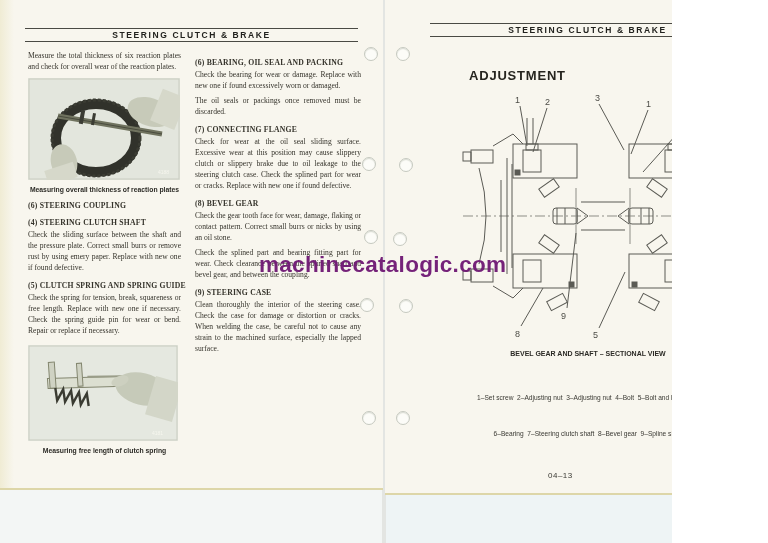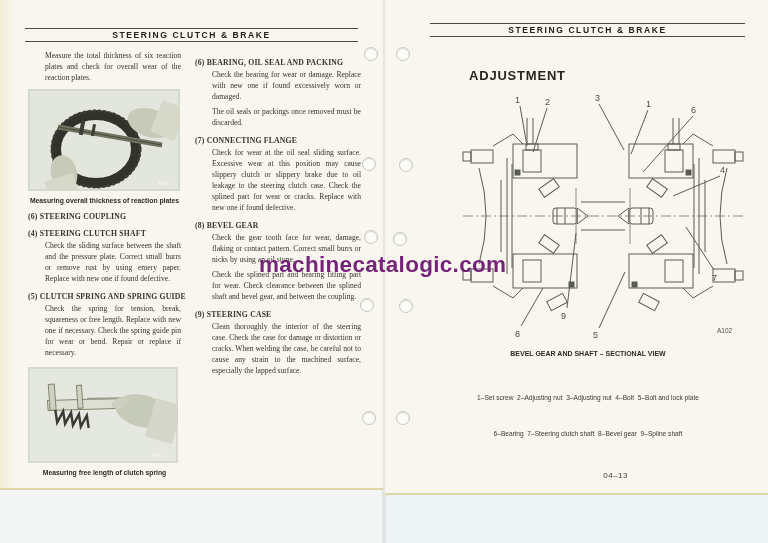--- a/index.html
+++ b/index.html
@@ -1,46 +1,46 @@
 <!DOCTYPE html>
 <html><head>
 <meta charset="utf-8">
 <style>
   html,body{margin:0;padding:0;}
-  .stage{position:relative;width:768px;height:543px;background:#e3e5e2;overflow:hidden;
+  .stage{position:relative;width:672px;height:543px;background:#e3e5e2;overflow:hidden;
          font-family:"Liberation Serif",serif;color:#35332b;}
   .page{position:absolute;top:0;background:#f8f6ee;}
   .page-left{left:0;width:383px;height:488px;
              background:linear-gradient(90deg,#f0ecd4 0px,#f8f6ee 14px,#f8f6ee 100%);
              border-bottom:2px solid #ddd6a8;}
   .page-right{left:385px;width:383px;height:493px;background:#f8f6ee;border-bottom:2px solid #ddd6a8;}
   .strip{position:absolute;background:#f3f6f5;}
   .strip-l{left:0;top:490px;width:382px;height:53px;}
   .strip-r{left:386px;top:495px;width:382px;height:48px;background:#eef4f5;}
 
   .hdr{position:absolute;border-top:1.5px solid #4a4a44;border-bottom:1.5px solid #4a4a44;
        height:12px;display:flex;align-items:center;justify-content:center;}
   .hdr-l{left:25px;top:28px;width:333px;}
   .hdr-r{left:45px;top:23px;width:315px;}
   .hdr-title{font-family:"Liberation Sans",sans-serif;font-weight:bold;font-size:8.5px;
              letter-spacing:1.6px;color:#22221e;white-space:nowrap;}
 
   .col{position:absolute;text-align:justify;}
   .col-a{left:28px;top:50px;width:153px;}
   .col-b{left:195px;top:50px;width:166px;}
-  .body{font-size:7.6px;line-height:11px;margin:0 0 4px 17px;}
+  .body{font-size:7.6px;line-height:11px;margin:0 0 4px 0;}
   .s-head{font-size:7.7px;font-weight:bold;margin:8px 0 2px 0;letter-spacing:.2px;white-space:nowrap;}
   .caption{font-family:"Liberation Sans",sans-serif;font-weight:bold;font-size:6.8px;
            text-align:center;margin:6px 0 2px 0;color:#2c2b26;}
   .photo{border:0;margin:6px 0 0 0;line-height:0;}
 
   .pageno{position:absolute;font-family:"Liberation Sans",sans-serif;font-size:8px;
           letter-spacing:.5px;color:#3a3933;}
   .pageno-l{left:130px;top:470px;width:80px;text-align:center;margin-top:28px;}
-  .pageno-r{left:548px;top:471px;width:80px;text-align:right;}
+  .pageno-r{left:548px;top:471px;width:80px;text-align:left;}
 
   .adj-title{position:absolute;left:469px;top:68px;font-family:"Liberation Sans",sans-serif;
              font-weight:bold;font-size:13px;letter-spacing:.8px;color:#26251f;}
   .diagram{position:absolute;left:457px;top:88px;line-height:0;}
   .fig-caption{position:absolute;left:430px;top:350px;width:316px;text-align:center;
                font-family:"Liberation Sans",sans-serif;font-weight:bold;font-size:7px;color:#2c2b26;}
   .legend{position:absolute;left:430px;top:368px;width:316px;text-align:center;
           font-family:"Liberation Sans",sans-serif;font-size:6.6px;color:#3a3933;
           line-height:12px;white-space:pre;}
 

